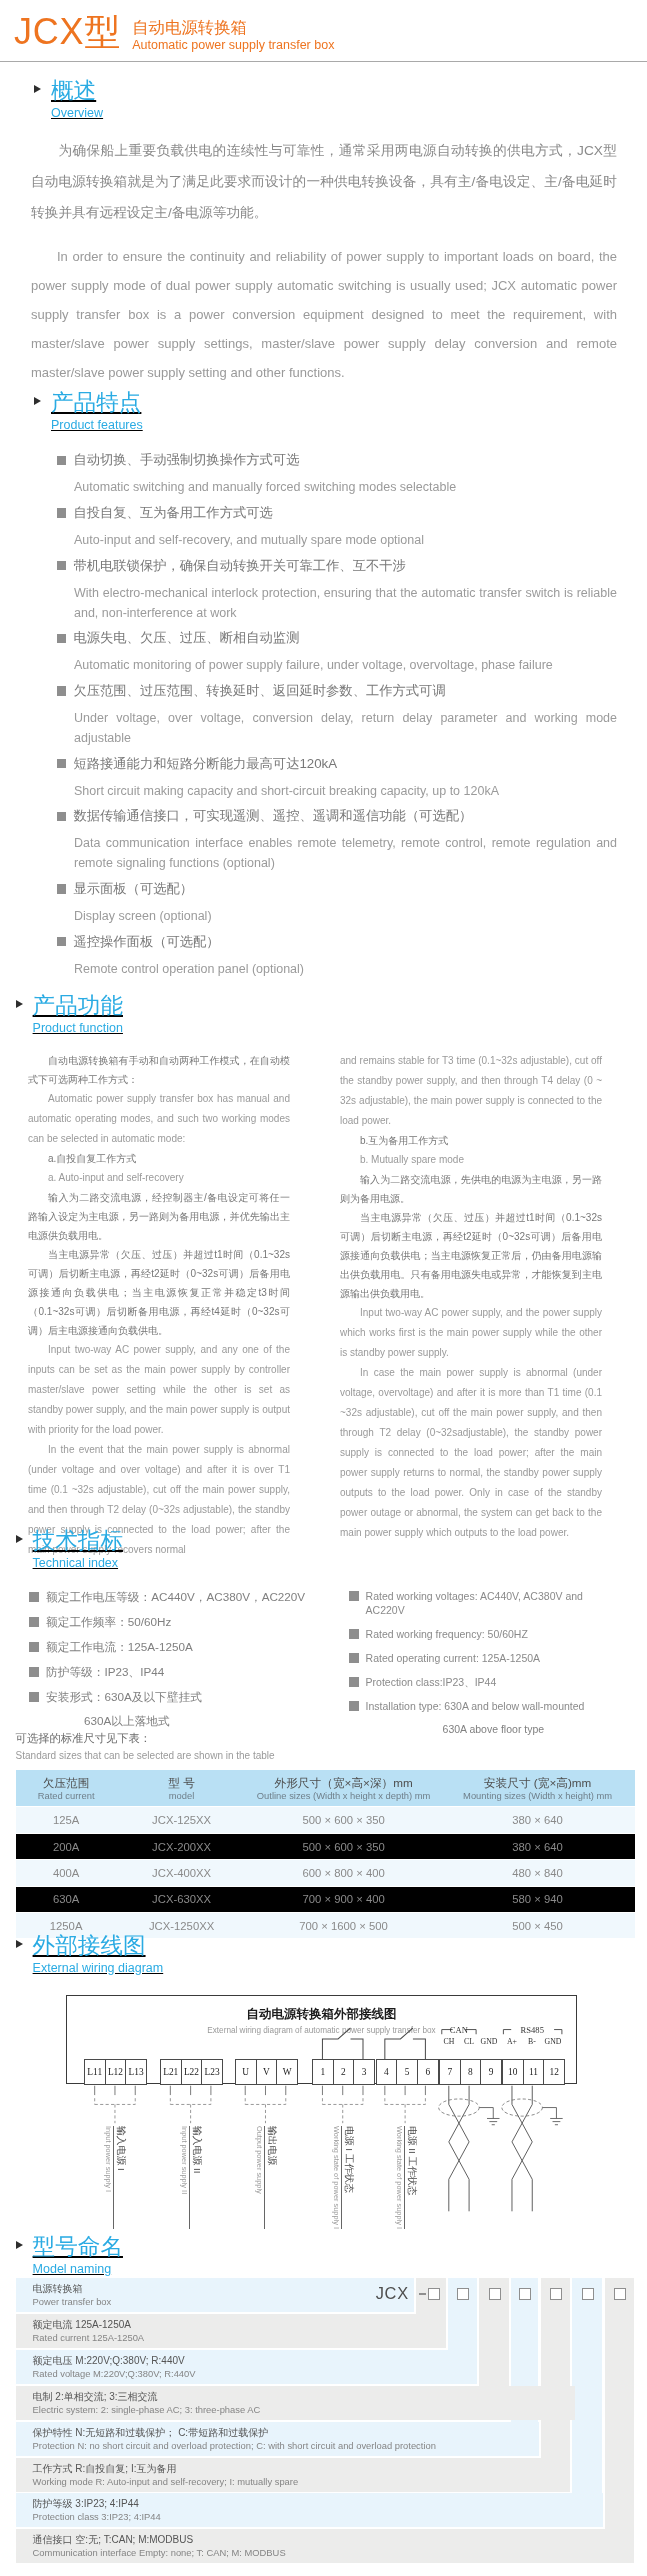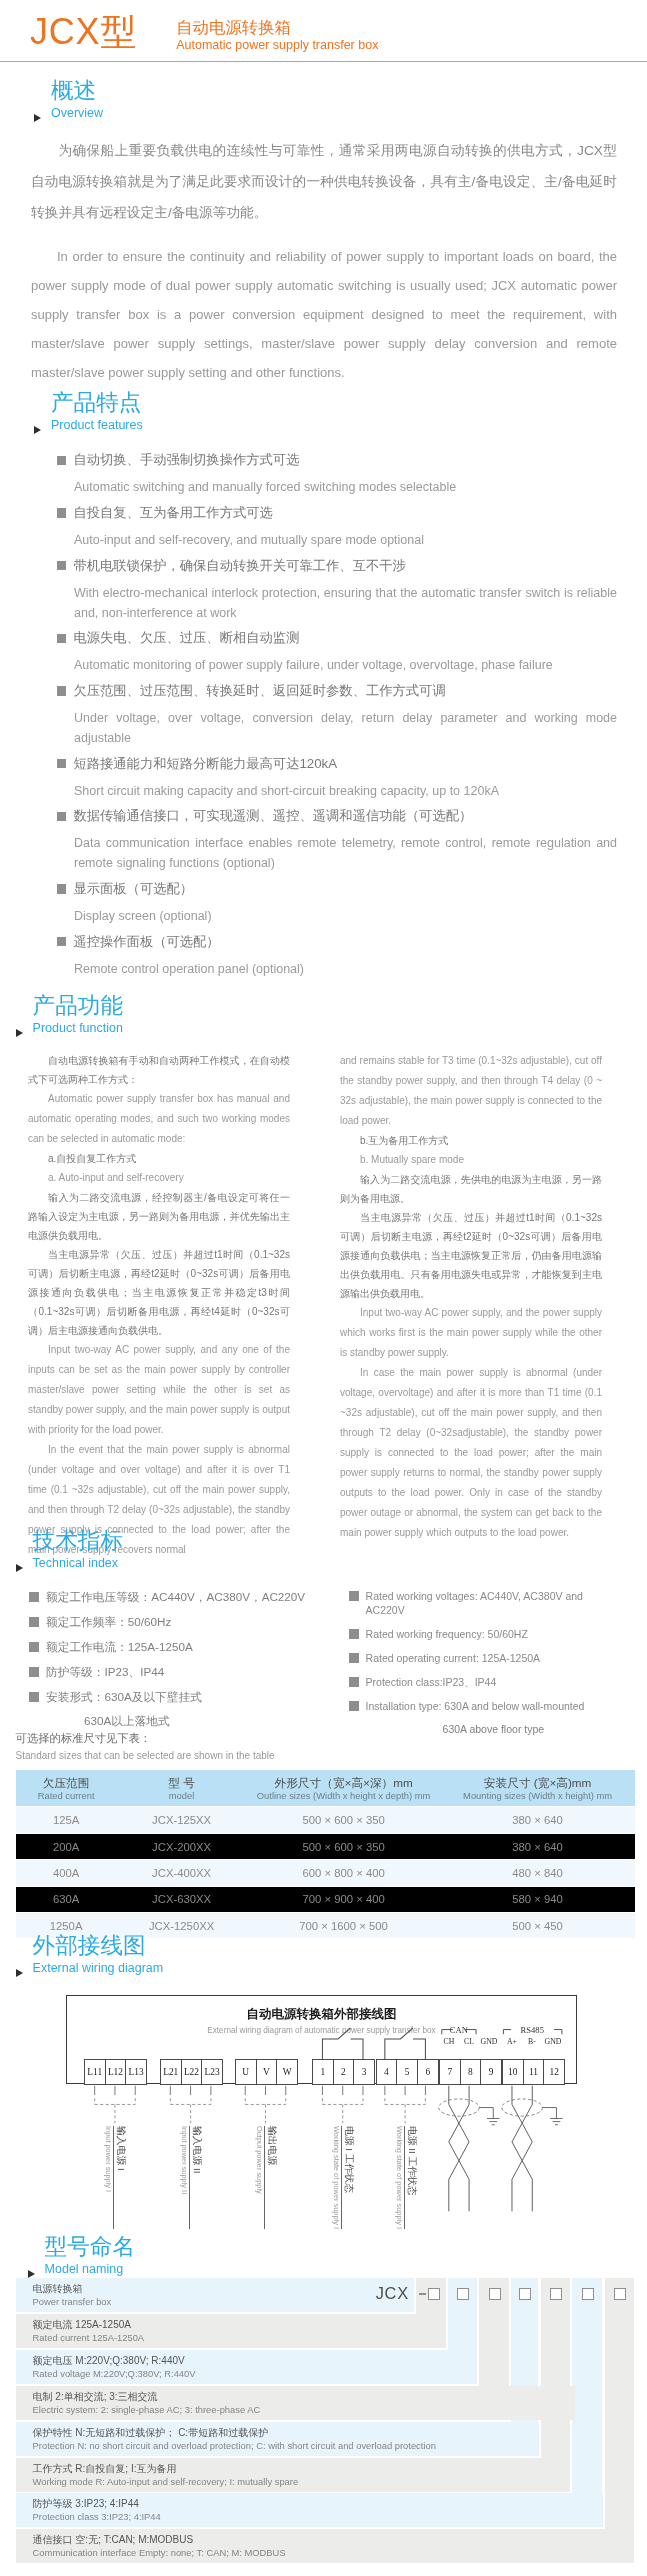--- a/index.html
+++ b/index.html
@@ -1,26 +1,26 @@
 <!DOCTYPE html>
 <html style="font-size:12.5px"><head>
 <meta charset="utf-8">
 <style>
   html,body{margin:0;padding:0;background:#fff;}
   .page{position:relative;width:648px;height:2576px;background:#fff;overflow:hidden;
         font-family:"Liberation Sans", sans-serif;}
   
-  .hdr{position:absolute;top:9.4px;left:30px;display:flex;align-items:flex-end;gap:28px;}
+  .hdr{position:absolute;top:9.4px;left:14px;display:flex;align-items:flex-end;}
   .hdr-model{font-size:36px;color:#ee7420;letter-spacing:0.8px;line-height:44px;}
   .hdr-right{margin-left:11px;margin-top:8px;}
   .hdr-zh{font-size:16.4px;color:#ee7420;line-height:20px;}
   .hdr-en{font-size:12.5px;color:#ee7420;line-height:17px;}
   .hdr-rule{position:absolute;top:61px;left:0;width:648px;height:0;border-top:0.8px solid #a9a9a9;}
   
-  .sec-head{display:flex;align-items:flex-end;}
+  .sec-head{display:flex;align-items:flex-start;text-decoration:underline;}
   .tri{width:0;height:0;border-left:7px solid #2e2e2e;border-top:4.7px solid transparent;
        border-bottom:4.7px solid transparent;margin-top:7px;}
   .sec-txt{margin-left:10px;}
   .sec-zh{font-size:22.6px;color:#2aabe3;line-height:25px;}
   .sec-en{font-size:12.5px;color:#2aabe3;line-height:17px;margin-top:1.6px;}
   .ind1 .tri{margin-left:34px;}
   .ind0 .tri{margin-left:15.6px;}
   
   .ov{position:absolute;top:78px;left:0;width:648px;}
   .ov-body{margin:11px 31px 0 31px;}
@@ -78,21 +78,21 @@
   .m2{margin-right:1.6px;}
   .pin{position:absolute;top:48px;width:20px;text-align:center;font-family:"Liberation Serif",serif;
        font-size:7.8px;color:#333;}
   .wsvg{position:absolute;left:0;top:0;width:648px;height:312px;}
   .bus-label{font-family:"Liberation Serif",serif;font-size:11px;fill:#333;}
   .glabel{position:absolute;transform:rotate(90deg);transform-origin:0 0;white-space:nowrap;
           width:103px;overflow:hidden;}
   .glabel-zh{font-size:9.8px;color:#4a4a4a;border-bottom:0.8px solid #666;line-height:12.5px;display:block;}
   .glabel-en{font-size:7.4px;color:#9a9a9a;line-height:10px;display:block;}
   
-  .mn{position:absolute;top:2234px;left:12px;width:568px;}
+  .mn{position:absolute;top:2234px;left:0;width:568px;}
   .mn-diagram{position:absolute;top:2278px;left:0;width:648px;height:290px;}
   .mrow{position:absolute;left:15.6px;height:34px;box-sizing:border-box;padding:3.1px 0 0 17px;}
   .mrow-zh{font-size:10px;color:#555;line-height:15px;white-space:nowrap;}
   .mrow-en{font-size:9.4px;color:#858585;line-height:12.5px;white-space:nowrap;}
   .cblue{background:#e8f4fc;}
   .cgray{background:#ececeb;}
   .strip{position:absolute;top:0;}
   .mbox{position:absolute;top:10px;width:10px;height:10px;border:1.6px solid #8f8f8f;background:#fff;}
   .mdash{position:absolute;top:15px;width:7px;height:1.6px;background:#8f8f8f;}
   .jcx{position:absolute;top:6.2px;left:353px;width:56px;text-align:right;font-size:16.4px;color:#4e4e4e;

